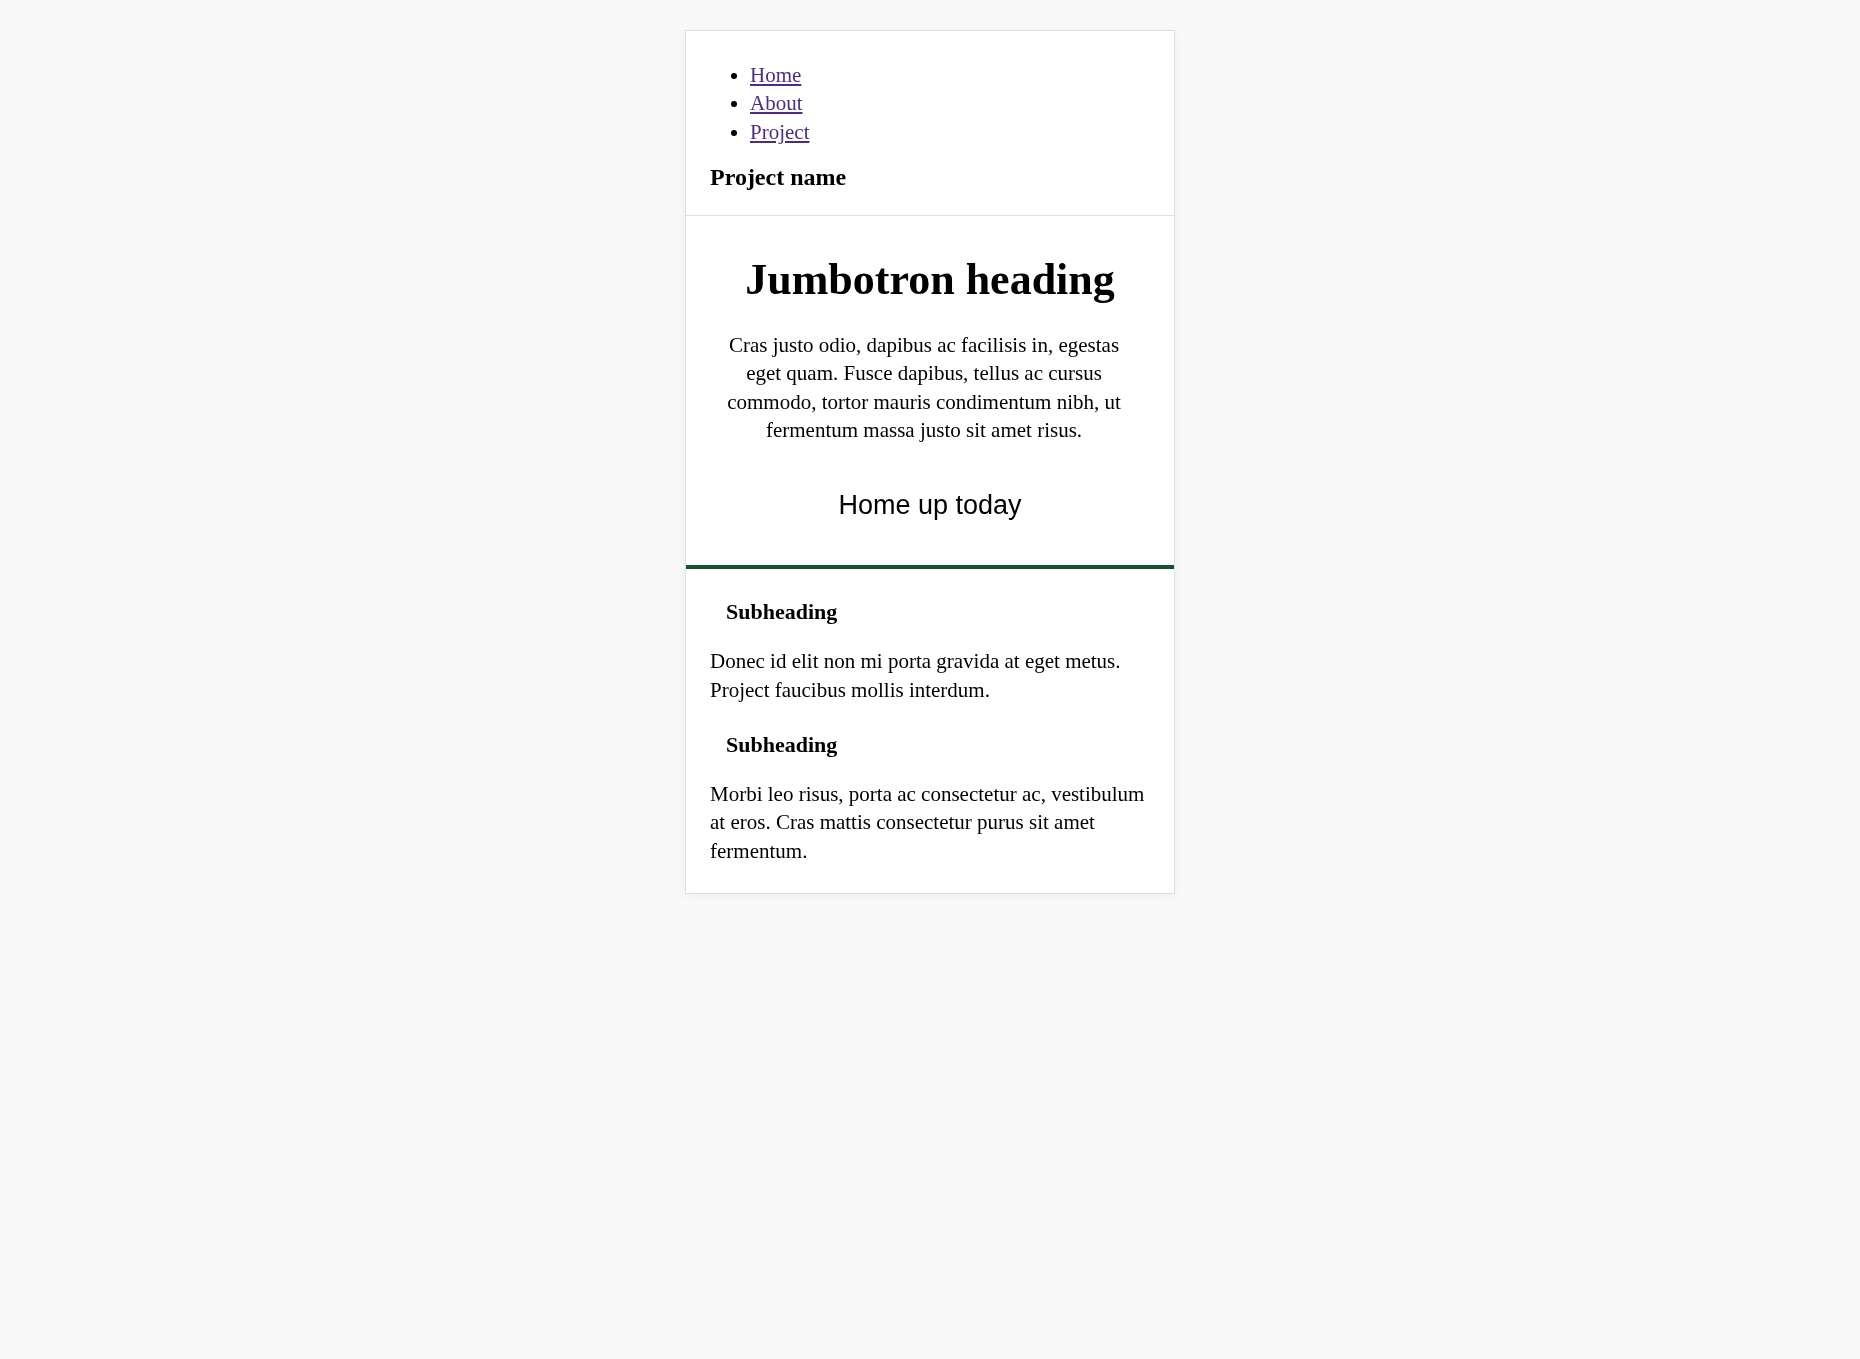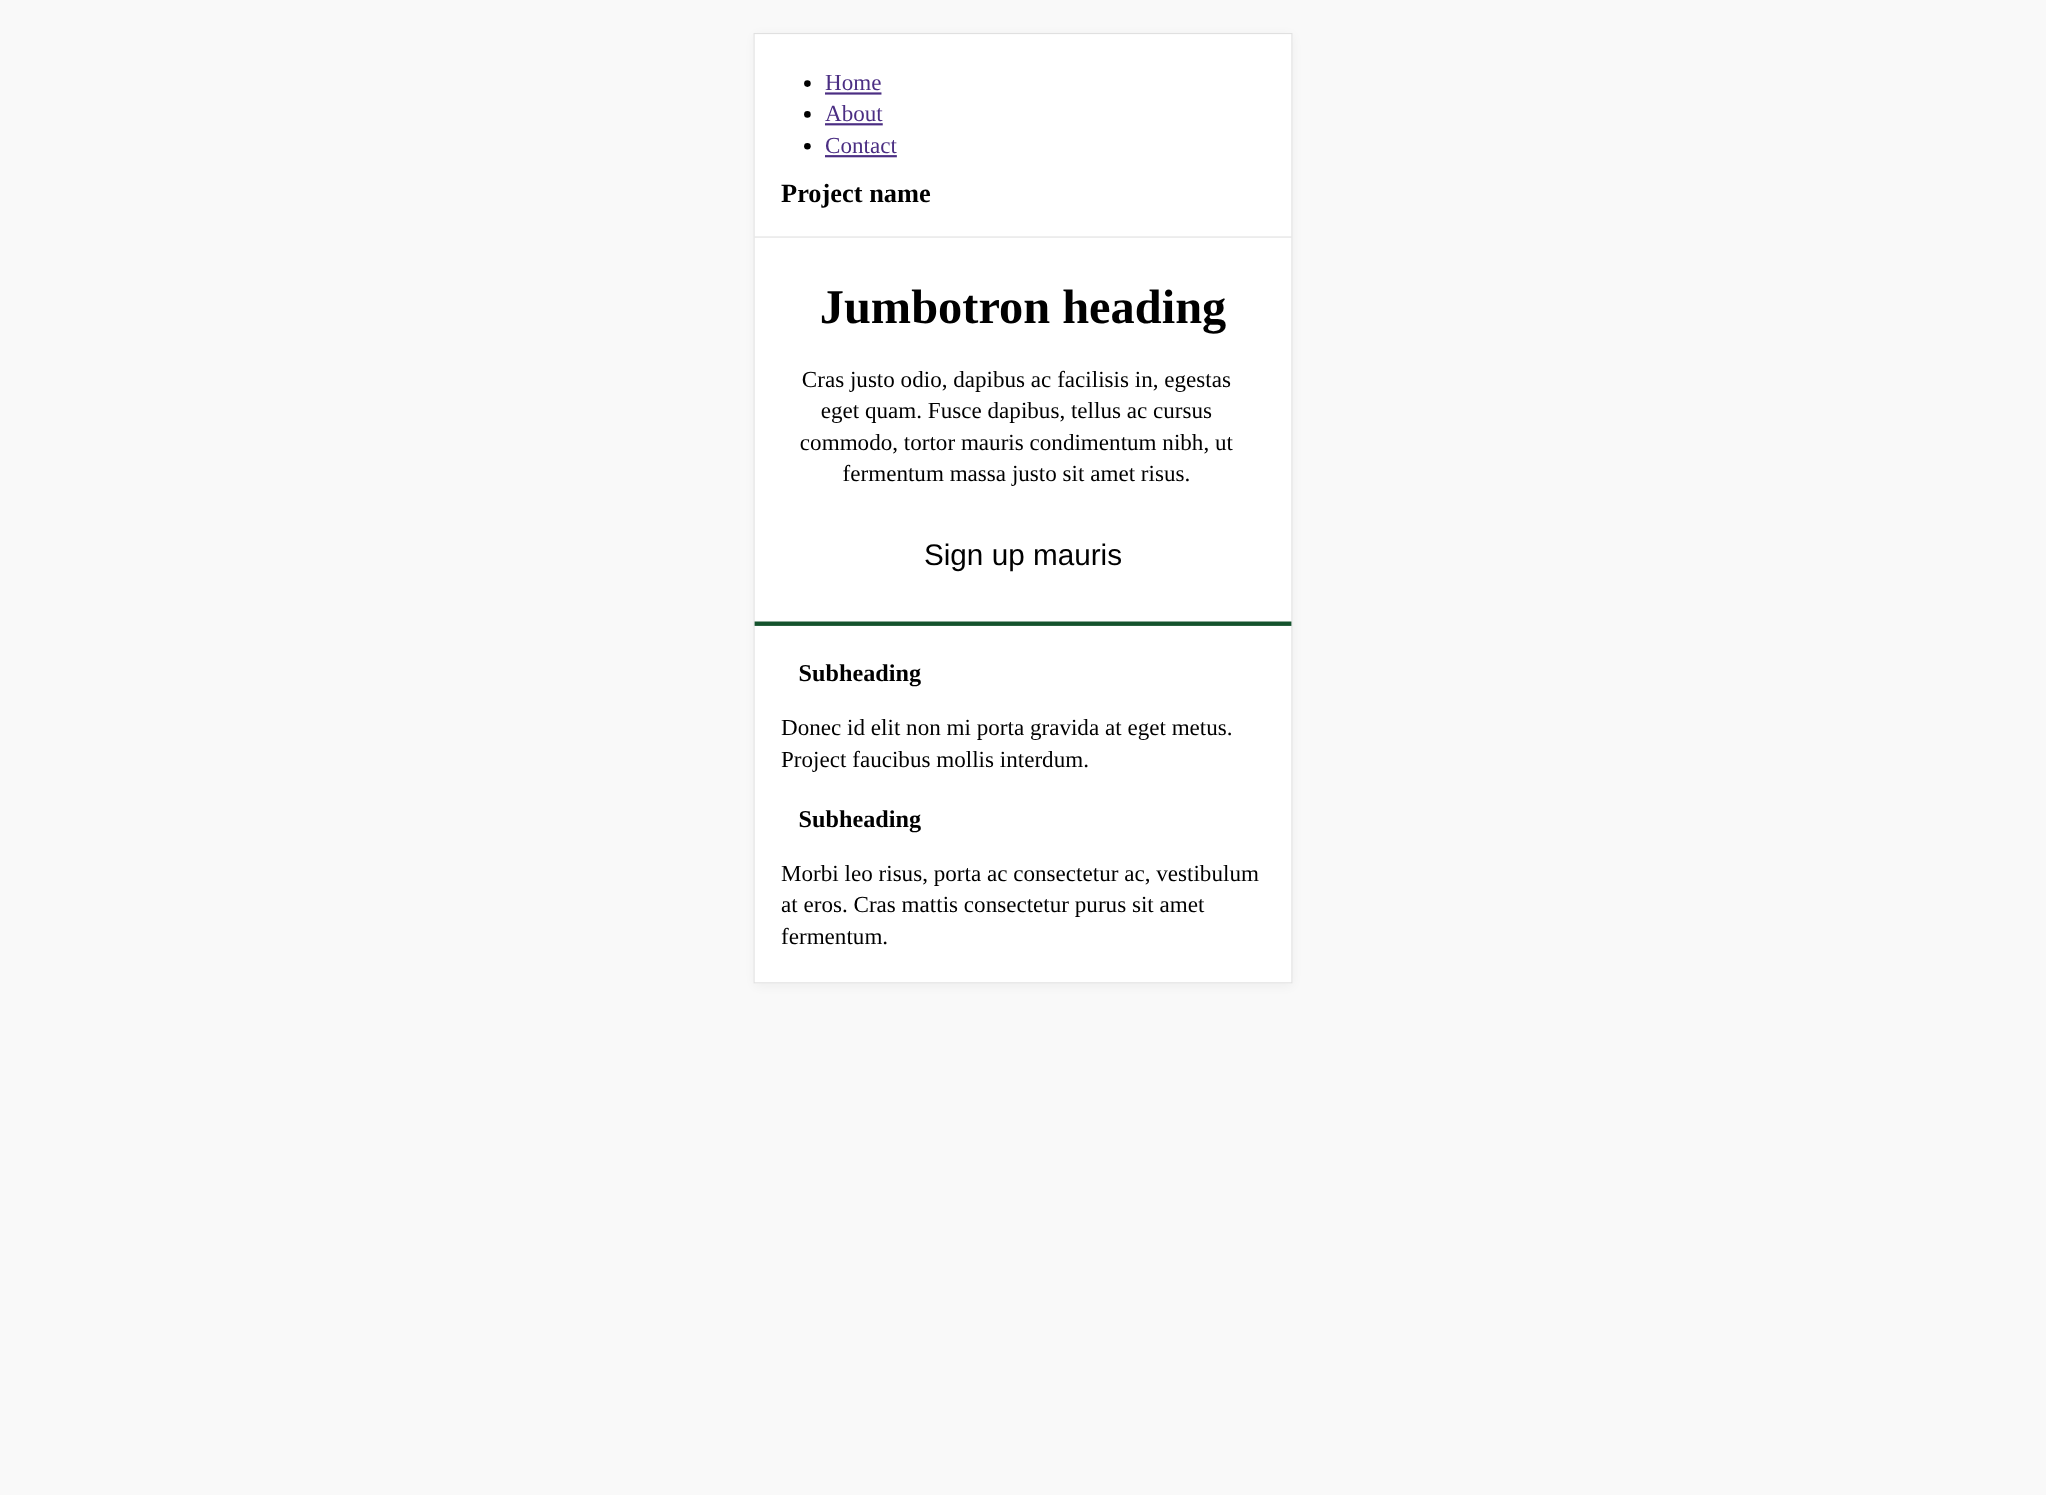--- a/index.html
+++ b/index.html
@@ -88,31 +88,31 @@
   <div class="header">
     <nav class="nav">
       <ul>
         <li>
           <a href="#">Home</a>
         </li>
         <li>
           <a href="#">About</a>
         </li>
         <li>
-          <a href="#">Contact</a>
+          <a href="#">Project</a>
         </li>
       </ul>
     </nav>
     <h3 class="brand">Project name</h3>
   </div>
 
   <div class="jumbotron">
     <h1>Jumbotron heading</h1>
     <p class="lead">Cras justo odio, dapibus ac facilisis in, egestas eget quam. Fusce dapibus, tellus ac cursus commodo, tortor mauris condimentum nibh, ut fermentum massa justo sit amet risus.</p>
-    <button class="cta">Sign up mauris</button>
+    <button class="cta">Home up today</button>
   </div>
 
   <div class="content">
     <div class="section">
       <h4>Subheading</h4>
       <p>Donec id elit non mi porta gravida at eget metus. Project faucibus mollis interdum.</p>
     </div>
     <div class="section">
       <h4>Subheading</h4>
       <p>Morbi leo risus, porta ac consectetur ac, vestibulum at eros. Cras mattis consectetur purus sit amet fermentum.</p>

